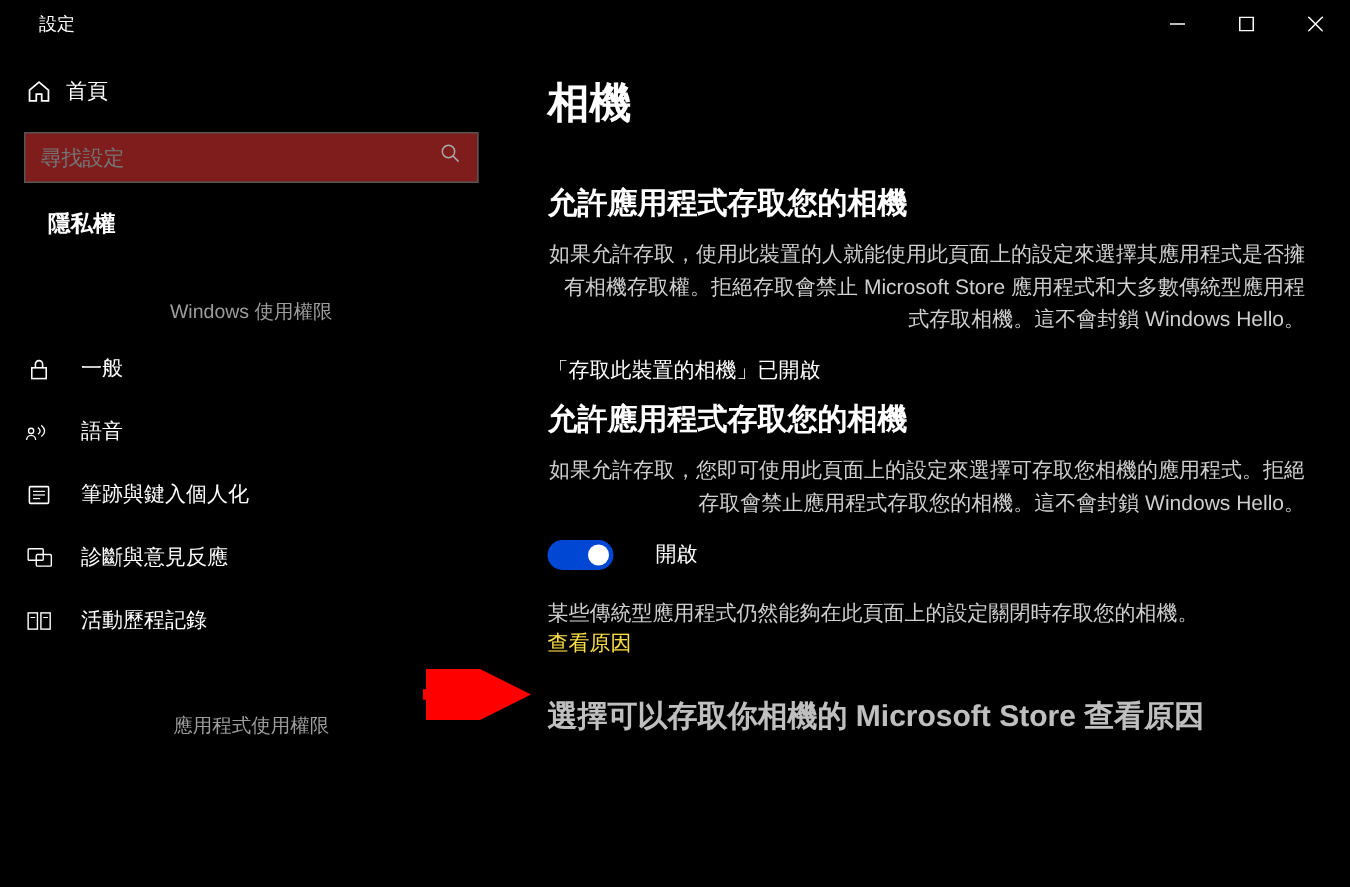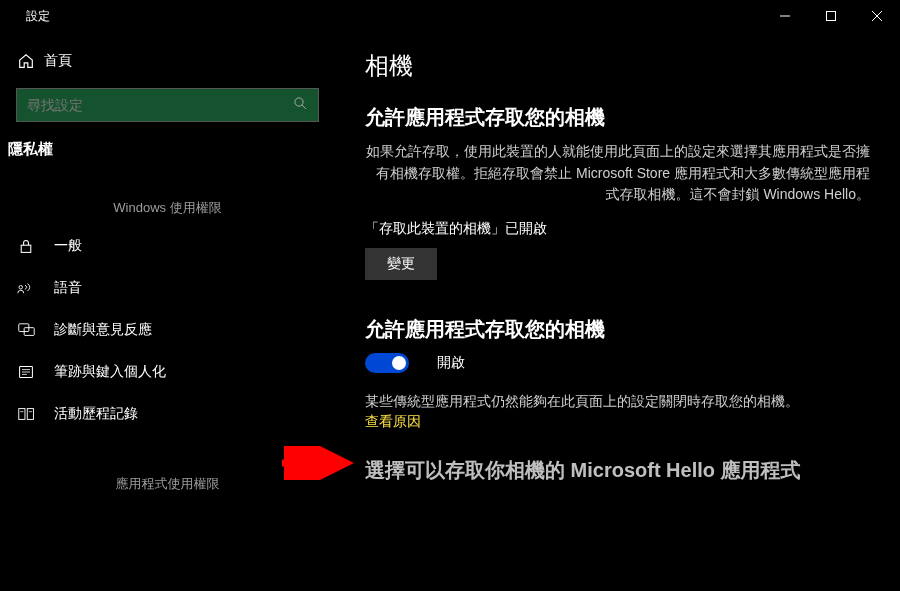--- a/index.html
+++ b/index.html
@@ -49,37 +49,37 @@
     display: flex;
     align-items: center;
     gap: 8px;
     padding: 10px 16px;
     font-size: 14px;
   }
   .home-row .icon { width: 20px; display:flex; align-items:center; justify-content:center; }
   .search-wrap {
     margin: 8px 16px 14px 16px;
     border: 1px solid #555;
-    background: #14532d;
+    background: #7f1d1d;
     height: 34px;
     display: flex;
     align-items: center;
     padding: 0 10px;
   }
   .search-input {
     flex: 1;
     background: transparent;
     border: none;
     color: #aaa;
     font-size: 14px;
     outline: none;
   }
   .search-icon { color: #aaa; }
   .cat-label {
-    padding: 4px 16px 18px 8px;
+    padding: 4px 16px 18px 32px;
     font-size: 15px;
     font-weight: bold;
     color: #fff;
   }
   .section-header {
     padding: 22px 16px 8px 16px;
     font-size: 13px;
     color: #9d9d9d;
     text-align: center;
   }
@@ -91,23 +91,23 @@
     font-size: 14px;
     color: #fff;
   }
   .nav-item .icon { width: 20px; display:flex; align-items:center; justify-content:center; color:#fff; }
   .content {
     flex: 1;
     padding: 18px 30px 0 30px;
     overflow: hidden;
   }
   h1.page-title {
-    font-size: 24px;
-    font-weight: 400;
-    margin-bottom: 22px;
+    font-size: 28px;
+    font-weight: 700;
+    margin-bottom: 34px;
   }
   h2.sub {
     font-size: 20px;
     font-weight: 600;
     margin-bottom: 10px;
   }
   .desc {
     font-size: 14px;
     color: #cfcfcf;
     line-height: 1.55;
@@ -240,76 +240,76 @@
             <path d="M1 17 a4 4 0 0 1 8 0" fill="none" stroke="#fff" stroke-width="1.2"></path>
             <path d="M11 6 q4 3 0 6" fill="none" stroke="#fff" stroke-width="1.2"></path>
             <path d="M14 4 q6 5 0 10" fill="none" stroke="#fff" stroke-width="1.2"></path>
           </svg>
       </span>
       <span>語音</span>
     </div>
 
     <div class="nav-item">
       <span class="icon">
-        <svg width="17" height="16" viewBox="0 0 22 20">
-            <rect x="1" y="2" width="13" height="10" rx="1" fill="none" stroke="#fff" stroke-width="1.2"></rect>
-            <rect x="8" y="7" width="13" height="10" rx="1" fill="none" stroke="#fff" stroke-width="1.2"></rect>
-          </svg>
-      </span>
-      <span>診斷與意見反應</span>
-    </div>
-
-    <div class="nav-item">
-      <span class="icon">
         <svg width="16" height="16" viewBox="0 0 20 20">
             <rect x="2" y="3" width="16" height="14" rx="1" fill="none" stroke="#fff" stroke-width="1.3"></rect>
             <line x1="5" y1="7" x2="15" y2="7" stroke="#fff" stroke-width="1"></line>
             <line x1="5" y1="10" x2="15" y2="10" stroke="#fff" stroke-width="1"></line>
             <line x1="5" y1="13" x2="11" y2="13" stroke="#fff" stroke-width="1"></line>
           </svg>
       </span>
       <span>筆跡與鍵入個人化</span>
     </div>
 
     <div class="nav-item">
       <span class="icon">
         <svg width="17" height="16" viewBox="0 0 22 20">
+            <rect x="1" y="2" width="13" height="10" rx="1" fill="none" stroke="#fff" stroke-width="1.2"></rect>
+            <rect x="8" y="7" width="13" height="10" rx="1" fill="none" stroke="#fff" stroke-width="1.2"></rect>
+          </svg>
+      </span>
+      <span>診斷與意見反應</span>
+    </div>
+
+    <div class="nav-item">
+      <span class="icon">
+        <svg width="17" height="16" viewBox="0 0 22 20">
             <rect x="1" y="3" width="8" height="14" fill="none" stroke="#fff" stroke-width="1.2"></rect>
             <rect x="12" y="3" width="8" height="14" fill="none" stroke="#fff" stroke-width="1.2"></rect>
             <line x1="3" y1="7" x2="7" y2="7" stroke="#fff"></line>
             <line x1="14" y1="7" x2="18" y2="7" stroke="#fff"></line>
           </svg>
       </span>
       <span>活動歷程記錄</span>
     </div>
 
     <div class="section-header" style="margin-top:18px">應用程式使用權限</div>
   </div>
 
   <div class="content">
     <h1 class="page-title">相機</h1>
 
     <h2 class="sub">允許應用程式存取您的相機</h2>
     <div class="desc">如果允許存取，使用此裝置的人就能使用此頁面上的設定來選擇其應用程式是否擁有相機存取權。拒絕存取會禁止 Microsoft Store 應用程式和大多數傳統型應用程式存取相機。這不會封鎖 Windows Hello。</div>
     <div class="status-line">「存取此裝置的相機」已開啟</div>
-    <button class="change-btn">變更</button>
 
     <h2 class="sub">允許應用程式存取您的相機</h2>
+    <div class="desc">如果允許存取，您即可使用此頁面上的設定來選擇可存取您相機的應用程式。拒絕存取會禁止應用程式存取您的相機。這不會封鎖 Windows Hello。</div>
 
     <div class="toggle-row">
       <div class="toggle">
         <div class="knob"></div>
       </div>
       <span class="toggle-label">開啟</span>
     </div>
 
     <div class="note">某些傳統型應用程式仍然能夠在此頁面上的設定關閉時存取您的相機。</div>
     <div class="link">查看原因</div>
 
-    <div class="cut-title">選擇可以存取你相機的 Microsoft Hello 應用程式</div>
+    <div class="cut-title">選擇可以存取你相機的 Microsoft Store 查看原因</div>
   </div>
 </div>
 
 <svg class="arrow" width="80" height="34">
   <defs>
     <marker id="ah" markerWidth="10" markerHeight="10" refX="8" refY="5" orient="auto">
       <path d="M0,0 L10,5 L0,10 Z" fill="#ff0000"></path>
     </marker>
   </defs>
   <line x1="4" y1="17" x2="62" y2="17" stroke="#ff0000" stroke-width="7" marker-end="url(#ah)"></line>

